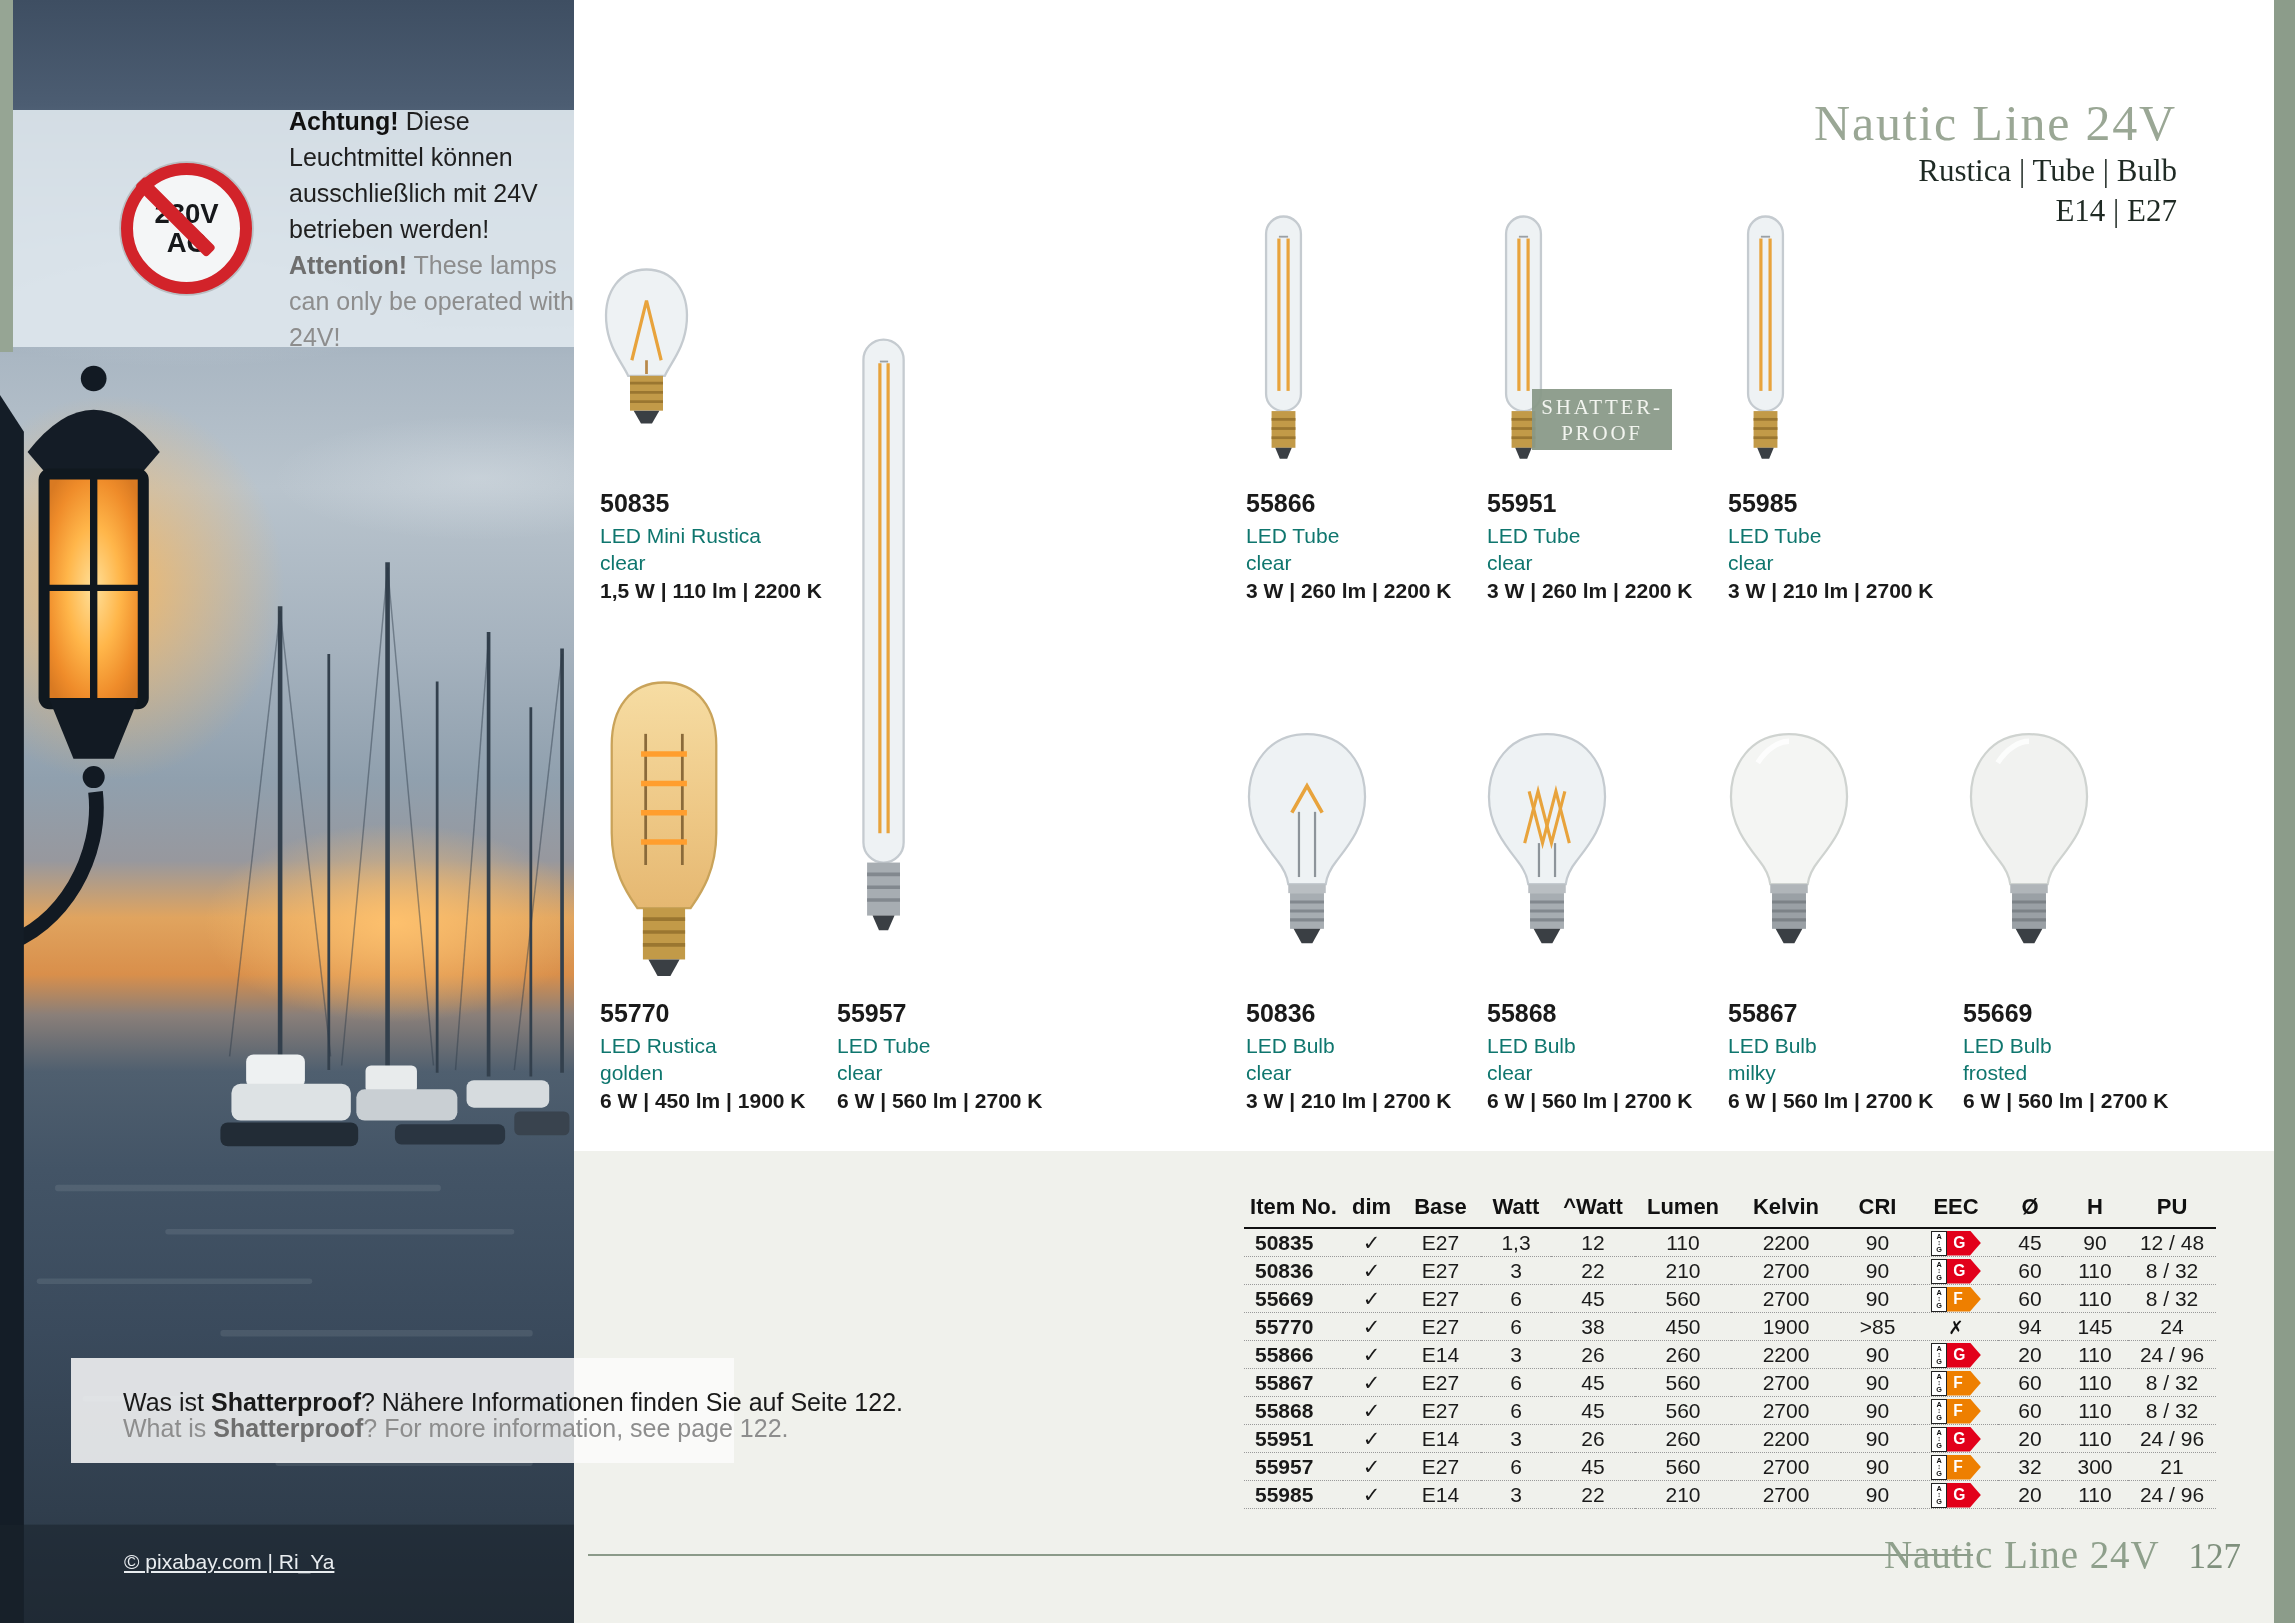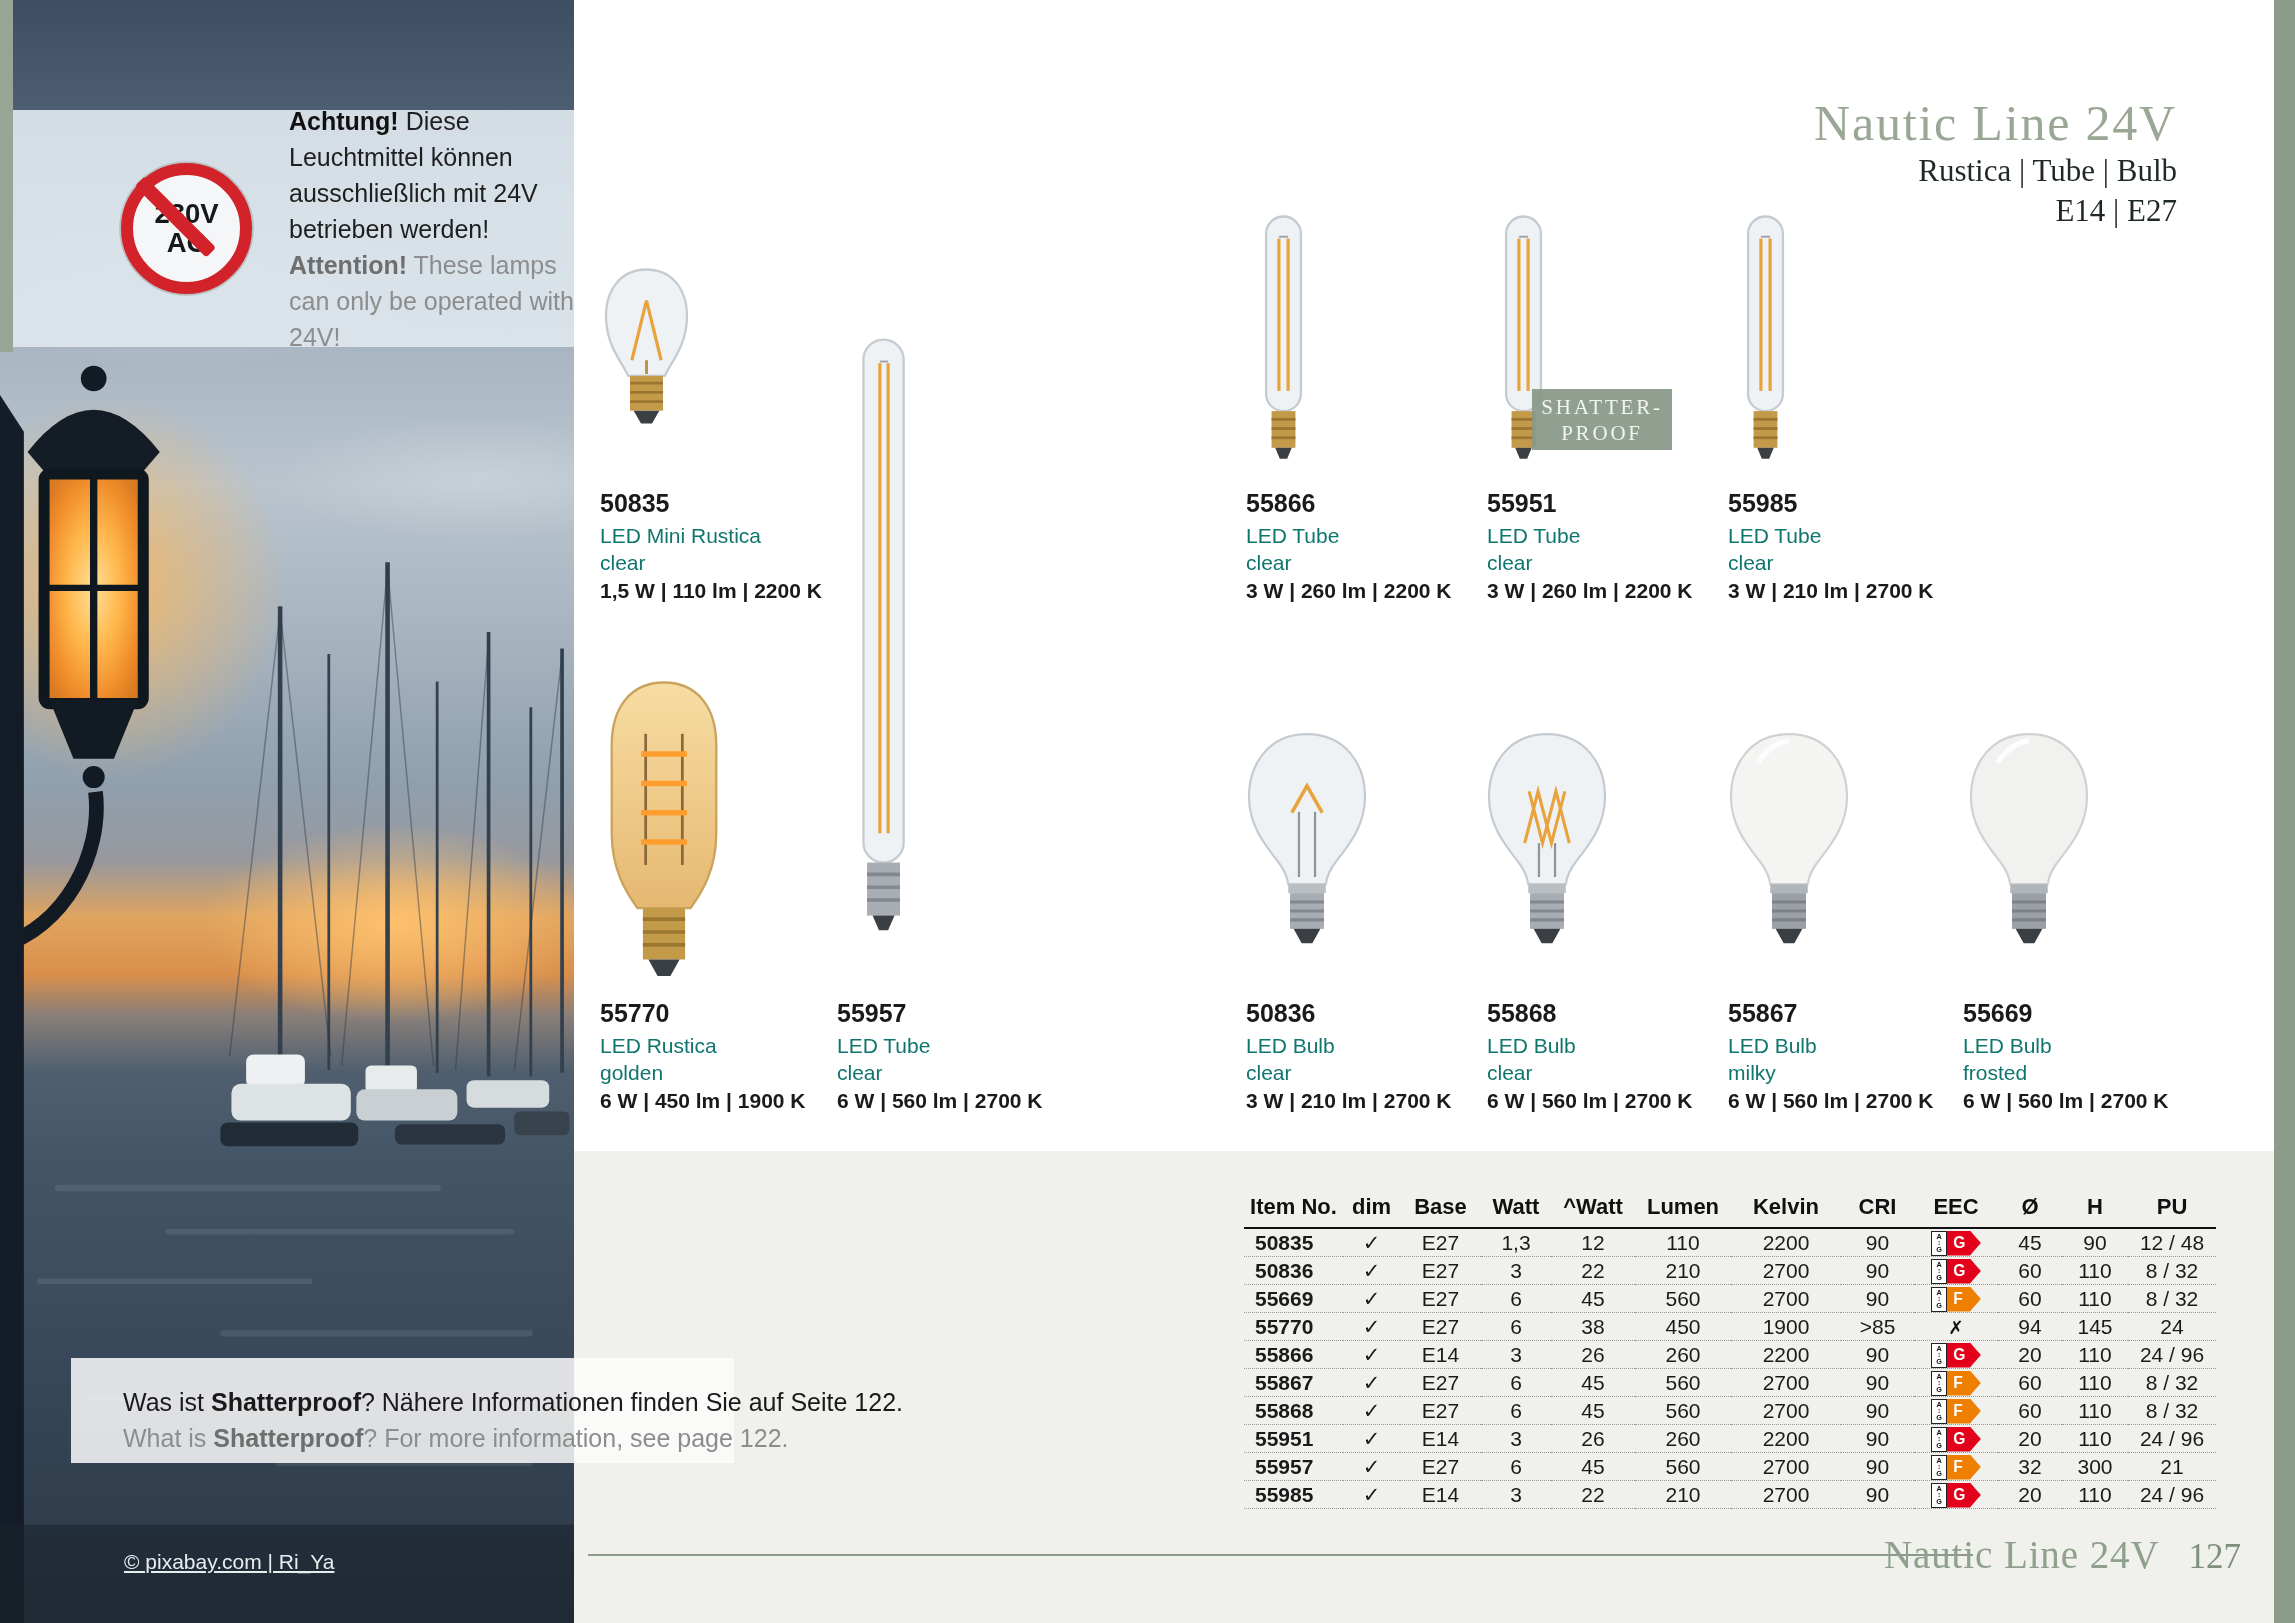--- a/index.html
+++ b/index.html
@@ -31,21 +31,21 @@
     transform:rotate(45deg);border-radius:3.7px;}
   .warntext{margin-left:37px;width:303px;font-size:25px;line-height:36px;}
   .warn-de{color:#1f1f1f;}
   .warn-en{color:#8d8d8d;}
   .warn-de b{color:#111;}
   .warn-en b{color:#6e6e6e;}
 
   
   .notebox{position:absolute;left:71px;top:1358px;width:663px;height:105px;background:rgba(252,252,252,.85);}
   .notebox .l1{position:absolute;left:52px;top:2px;font-size:25px;color:#1a1a1a;white-space:nowrap;margin-top:28px;}
-  .notebox .l2{position:absolute;left:52px;top:66px;font-size:25px;color:#8d8d8d;white-space:nowrap;}
+  .notebox .l2{position:absolute;left:52px;top:56px;font-size:25px;color:#8d8d8d;white-space:nowrap;}
   .notebox .l2 b{color:#6e6e6e;}
 
   .credit{position:absolute;left:124px;top:1550px;font-size:21px;color:#e9edf0;text-decoration:underline;}
 
   
   .graypanel{position:absolute;left:574px;top:1151px;width:1700px;height:473px;background:#f0f1ec;}
 
   .titleblock{position:absolute;right:119px;top:96px;text-align:right;
     font-family:"Liberation Serif",serif;}
   .title-main{font-size:50px;letter-spacing:1.8px;color:#9aa795;line-height:55px;}

